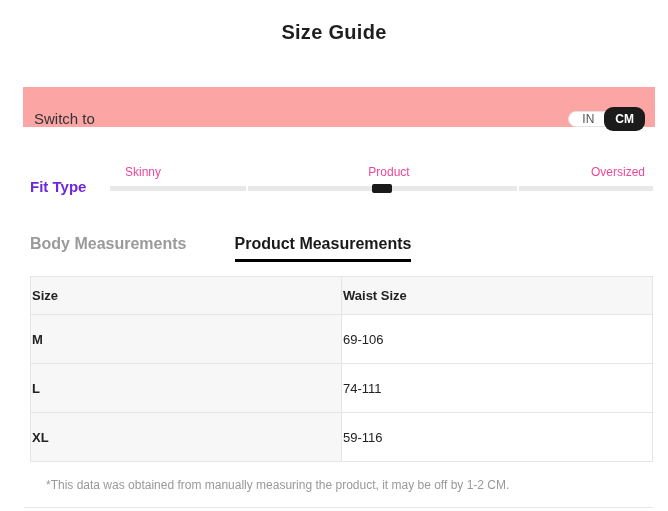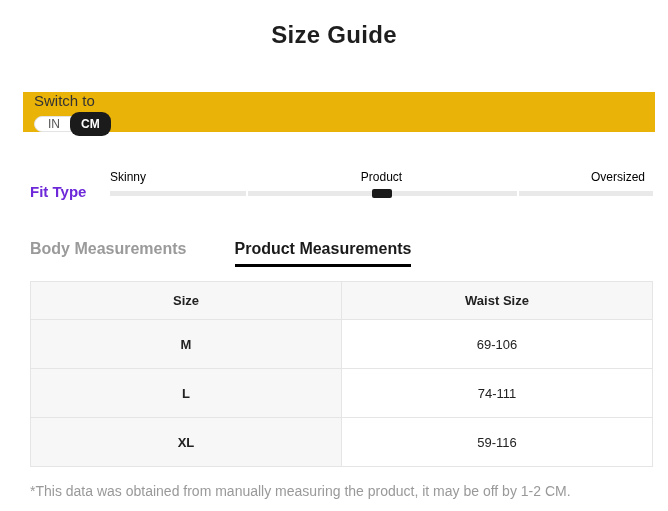--- a/index.html
+++ b/index.html
@@ -5,28 +5,28 @@
   html, body { margin:0; padding:0; background:#fff; }
   body {
     width:668px; height:511px; overflow:hidden;
     font-family:"Liberation Sans", sans-serif; color:#222;
   }
   .page { position:relative; width:668px; height:511px; background:#fff; }
 
   
   .title {
     padding-top:21px; text-align:center;
-    font-size:24px; font-weight:bold; color:#1e1e1e; letter-spacing:0.3px;
+    font-size:20px; font-weight:bold; color:#1e1e1e; letter-spacing:0.3px;
   }
 
   
   .switch-bar {
-    margin:43px 13px 0 23px; height:40px; background:#eab308;
-    display:flex; align-items:flex-start; justify-content:space-between;
-    padding:0 10px 0 11px; box-sizing:border-box;flex-direction:column;
+    margin:43px 13px 0 23px; height:40px; background:#fca5a5;
+    display:flex; align-items:flex-end; justify-content:space-between;
+    padding:0 10px 0 11px; box-sizing:border-box;
   }
   .switch-label { font-size:15px; color:#333; }
   .unit-toggle {
     display:flex; align-items:center; height:16px; box-sizing:border-box;
     background:#fff; border:1px solid #e3e3e3; border-radius:13px; cursor:pointer;
   }
   .unit-in {
     font-size:12px; color:#555; padding:0 10px 0 13px; line-height:22px;
   }
   .unit-cm {
@@ -35,21 +35,21 @@
     margin:-1px -1px -1px 0;
   }
 
   
   .fit-row { margin:38px 15px 0 30px; display:flex; }
   .fit-label {
     width:80px; flex:0 0 80px; font-size:15px; font-weight:bold; color:#6d28d9;
     align-self:flex-end; transform:translateY(4px);
   }
   .slider { flex:1; position:relative; }
-  .slider-labels { position:relative; height:13px; font-size:12px; color:#000000; }
+  .slider-labels { position:relative; height:13px; font-size:12px; color:#ec4899;margin-left:15px; }
   .slider-labels .opt { position:absolute; top:0; white-space:nowrap; cursor:pointer; }
   .opt-left { left:0; }
   .opt-center { left:50%; transform:translateX(-50%); }
   .opt-right { right:8px; }
   .slider-track { margin-top:8px; position:relative; height:5px; background:#e9e9e9; }
   .track-gap { position:absolute; top:0; width:2px; height:5px; background:#fff; }
   .gap-25 { left:25%; }
   .gap-75 { left:75%; }
   .slider-thumb {
     position:absolute; left:50%; top:-2px; width:20px; height:9px;
@@ -60,28 +60,28 @@
   .tabs { margin:44px 15px 0 30px; display:flex; gap:48px; }
   .tab { font-size:16px; font-weight:bold; line-height:18px; cursor:pointer; }
   .tab-active { color:#1a1a1a; padding-bottom:6px; border-bottom:3px solid #000; }
   .tab-inactive { color:#9a9a9a; }
 
   
   table.size-table {
     margin:14px 15px 0 30px; width:623px; border-collapse:collapse; table-layout:fixed;
   }
   .size-table th, .size-table td {
-    border:1px solid #e5e5e5; text-align:center; font-size:13px; color:#222;
+    border:1px solid #e5e5e5; text-align:left; font-size:13px; color:#222;
   }
   .size-table th { height:35px; background:#f7f7f7; font-weight:bold; }
   .size-table td { height:46px; background:#fff; }
   .size-table td.size-cell { background:#f7f7f7; font-weight:bold; }
 
   
-  .footnote { margin:16px 15px 0 30px; font-size:14px; color:#999; }
+  .footnote { margin:16px 15px 0 46px; font-size:12px; color:#999; }
   .divider { margin:15px 15px 0 24px; height:0; border-top:1px solid #e7e7e7; }
 </style>
 </head>
 <body>
 
 <div class="page">
 
   <div class="title">Size Guide</div>
 
   <div class="switch-bar">

